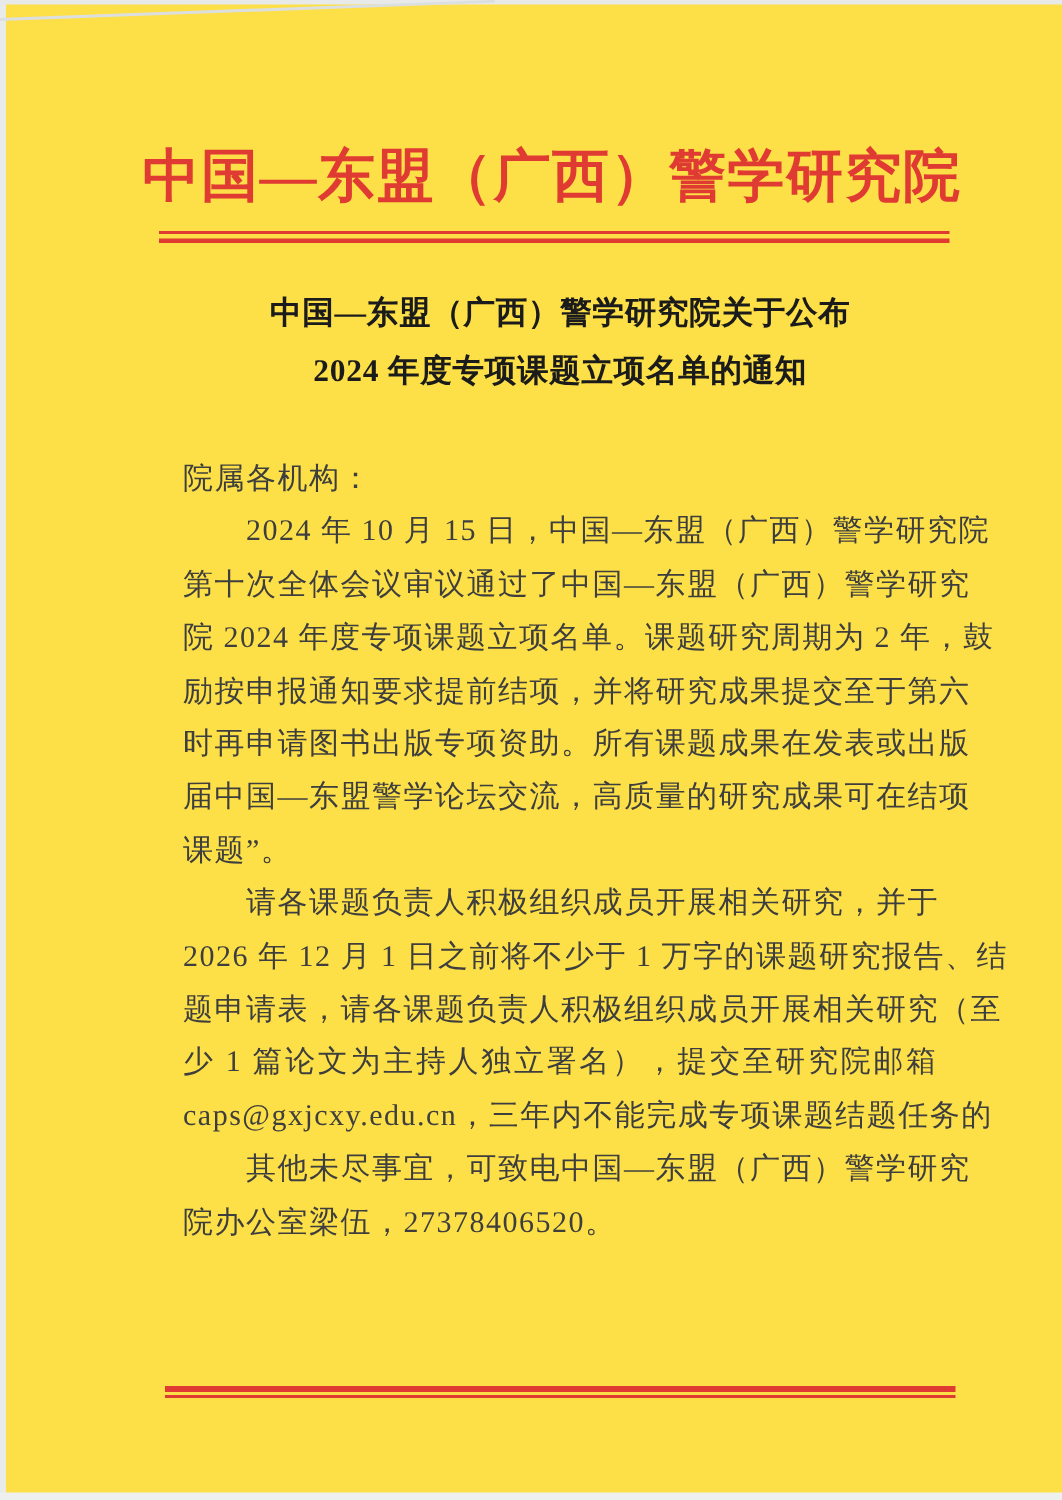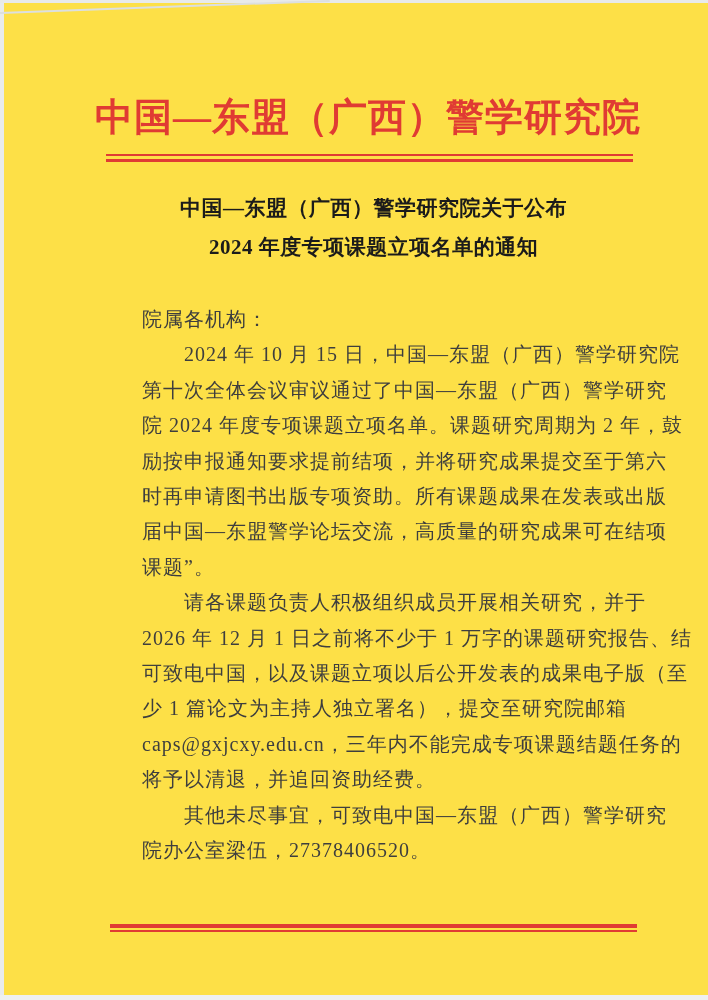--- a/index.html
+++ b/index.html
@@ -92,21 +92,20 @@
     font-size: 20px;
     line-height: 35.4px;
     color: #3e3e3e;
     letter-spacing: 1px;
   }
   .body-line {
     text-align: justify;
     text-align-last: justify;
     text-justify: inter-character;
     white-space: nowrap;
-    margin-left: 20px;
   }
   .body-line.indent { padding-left: 42px; }
   .body-line.no-justify {
     text-align: left;
     text-align-last: left;
   }
   
   .footer-rule {
     position: absolute;
     top: 924px;
@@ -140,23 +139,22 @@
       <div class="body-line no-justify">院属各机构：</div>
       <div class="body-line indent">2024 年 10 月 15 日，中国—东盟（广西）警学研究院</div>
       <div class="body-line">第十次全体会议审议通过了中国—东盟（广西）警学研究</div>
       <div class="body-line">院 2024 年度专项课题立项名单。课题研究周期为 2 年，鼓</div>
       <div class="body-line">励按申报通知要求提前结项，并将研究成果提交至于第六</div>
       <div class="body-line">时再申请图书出版专项资助。所有课题成果在发表或出版</div>
       <div class="body-line">届中国—东盟警学论坛交流，高质量的研究成果可在结项</div>
       <div class="body-line no-justify">课题”。</div>
       <div class="body-line indent">请各课题负责人积极组织成员开展相关研究，并于</div>
       <div class="body-line">2026 年 12 月 1 日之前将不少于 1 万字的课题研究报告、结</div>
-      <div class="body-line">可致电中国，以及课题立项以后公开发表的成果电子版（至</div>
+      <div class="body-line">题申请表，请各课题负责人积极组织成员开展相关研究（至</div>
       <div class="body-line">少 1 篇论文为主持人独立署名），提交至研究院邮箱</div>
       <div class="body-line">caps@gxjcxy.edu.cn，三年内不能完成专项课题结题任务的</div>
-      <div class="body-line no-justify">将予以清退，并追回资助经费。</div>
       <div class="body-line indent">其他未尽事宜，可致电中国—东盟（广西）警学研究</div>
       <div class="body-line no-justify">院办公室梁伍，27378406520。</div>
     </div>
 
   <div class="footer-rule"></div>
 
 </div>
 
 </body></html>

